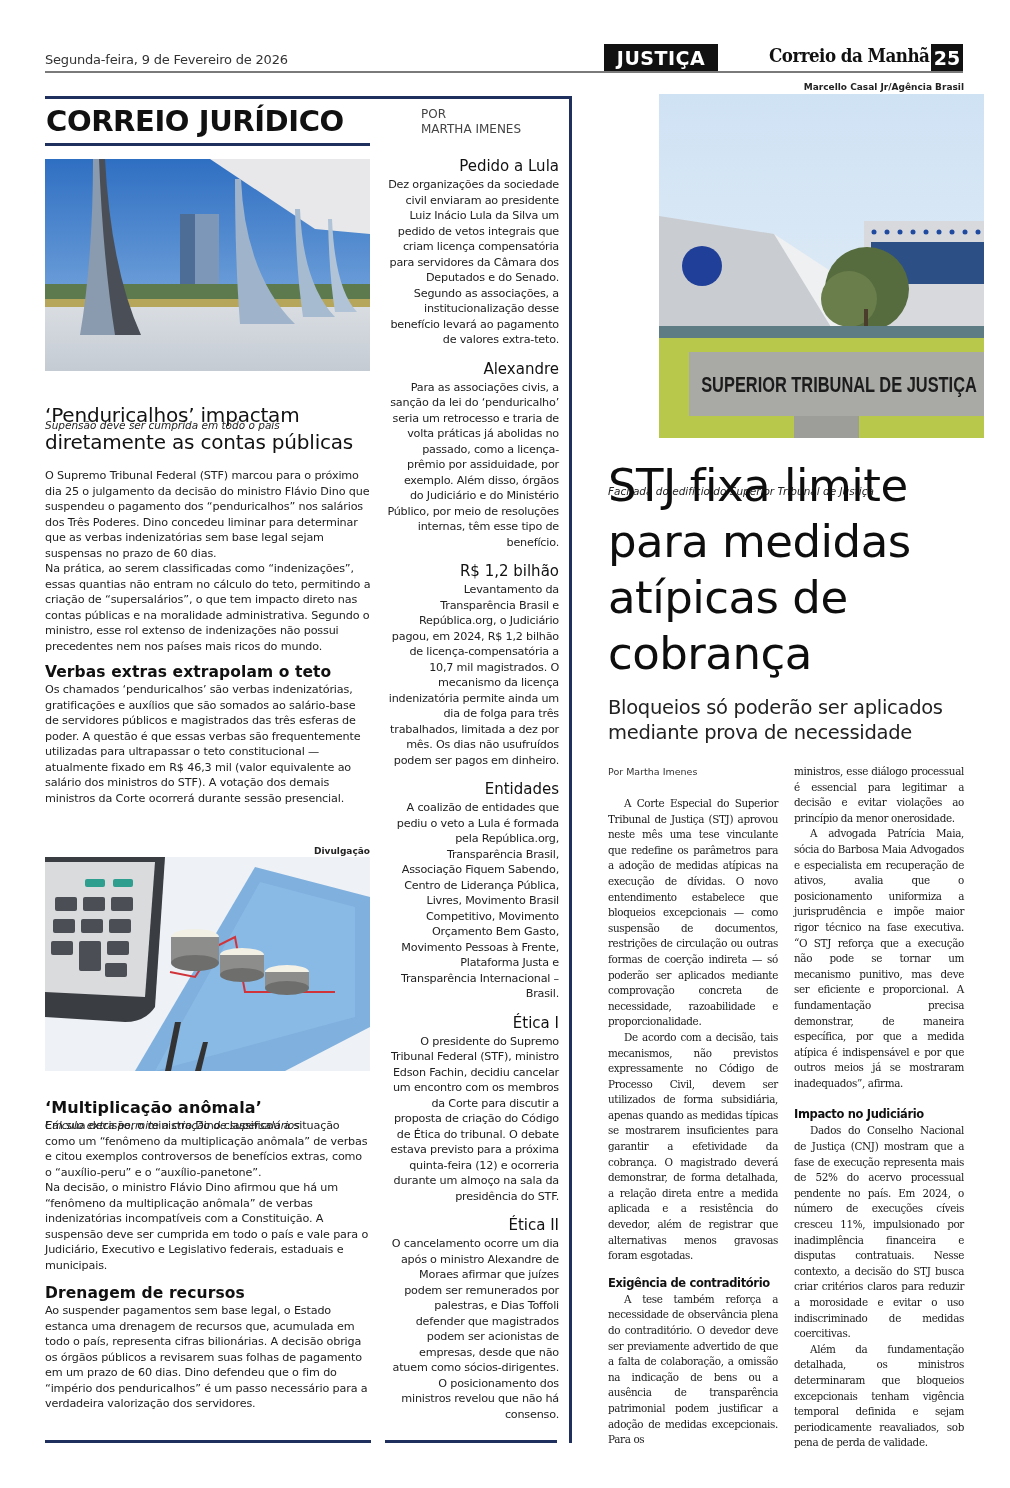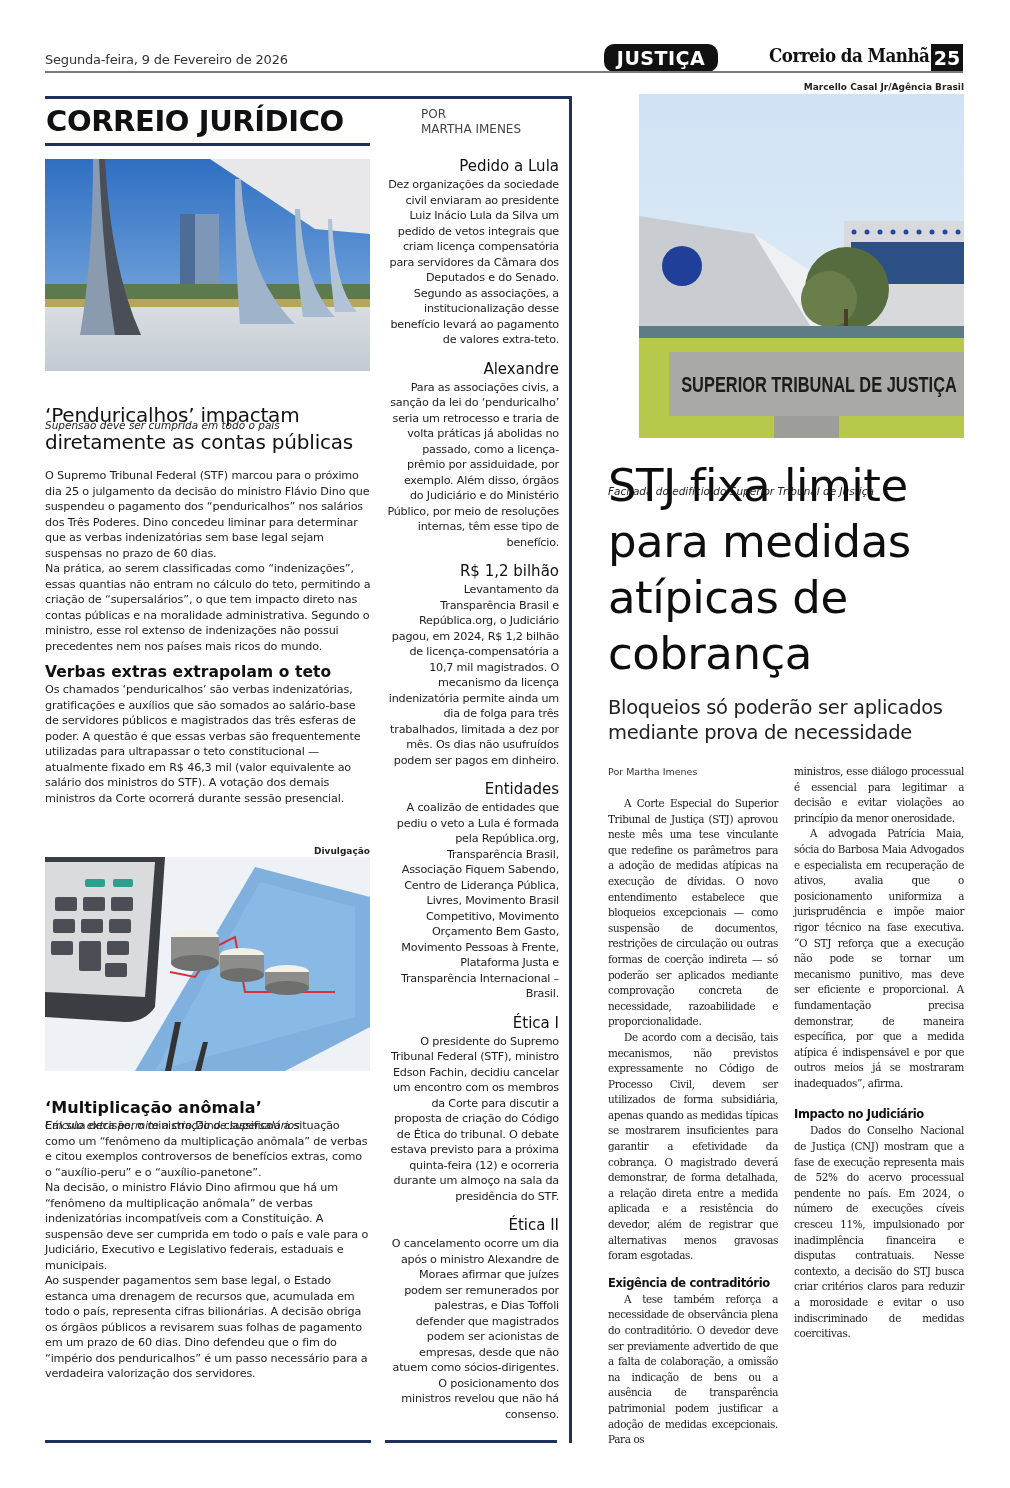--- a/index.html
+++ b/index.html
@@ -2,21 +2,21 @@
 <html><head>
 <meta charset="utf-8">
 <style>
   * { box-sizing: border-box; margin: 0; padding: 0; }
   html, body { width: 1010px; height: 1488px; background: #fff; overflow: hidden; }
   body { position: relative; font-family: "DejaVu Sans", sans-serif; color: #1a1a1a; }
 
   
   .top-date { position: absolute; left: 45px; top: 52px; font-size: 13px; color: #333; letter-spacing: -0.2px; }
   .top-rule { position: absolute; left: 45px; top: 71px; width: 918px; height: 2px; background: #7a7a7a; }
-  .section-tag { position: absolute; left: 604px; top: 44px; width: 114px; height: 28px; background: #111; color: #fff; font-weight: bold; font-size: 19px; text-align: center; line-height: 28px; letter-spacing: 0.5px; border-radius: 10px; }
+  .section-tag { position: absolute; left: 604px; top: 44px; width: 114px; height: 28px; background: #111; color: #fff; font-weight: bold; font-size: 19px; text-align: center; line-height: 28px; letter-spacing: 0.5px; }
   .masthead { position: absolute; left: 769px; top: 44px; font-family: "DejaVu Serif", serif; font-weight: bold; font-size: 19px; color: #111; letter-spacing: -0.6px; transform: scaleX(0.88); transform-origin: left; }
   .page-num { position: absolute; left: 931px; top: 44px; width: 32px; height: 28px; background: #111; color: #fff; font-weight: bold; font-size: 19px; text-align: center; line-height: 28px; }
 
   
   .box-border-top { position: absolute; left: 45px; top: 96px; width: 527px; height: 3px; background: #1f2f5e; }
   .box-border-right { position: absolute; left: 569px; top: 96px; width: 3px; height: 1347px; background: #1f2f5e; }
   .box-title { position: absolute; left: 46px; top: 104px; font-size: 29px; font-weight: bold; color: #111; letter-spacing: -0.4px; }
   .box-byline { position: absolute; left: 421px; top: 107px; font-size: 12px; color: #444; line-height: 15px; }
   .box-title-rule { position: absolute; left: 45px; top: 143px; width: 325px; height: 3px; background: #1f2f5e; }
   .col1-bottom-rule { position: absolute; left: 45px; top: 1440px; width: 326px; height: 3px; background: #1f2f5e; }
@@ -140,20 +140,21 @@
     <path d="M120 214 L130 165 L136 165 L126 214 Z" fill="#333"></path>
     <path d="M150 214 L158 185 L163 185 L156 214 Z" fill="#333"></path>
   </svg>
 </div>
 <div class="caption" style="left:45px; top:1075px;">Cálculo extra permite a criação de supersalários</div>
 
 <div class="col1" style="top:1098px;">
   <h3 style="font-size:16px;">‘Multiplicação anômala’</h3>
   <p>Em sua decisão, o ministro Dino classificou a situação como um “fenômeno da multiplicação anômala” de verbas e citou exemplos controversos de benefícios extras, como o “auxílio-peru” e o “auxílio-panetone”.</p>
   <p>Na decisão, o ministro Flávio Dino afirmou que há um “fenômeno da multiplicação anômala” de verbas indenizatórias incompatíveis com a Constituição. A suspensão deve ser cumprida em todo o país e vale para o Judiciário, Executivo e Legislativo federais, estaduais e municipais.</p>
+  <h3 style="margin-top:10px;">Drenagem de recursos</h3>
   <p>Ao suspender pagamentos sem base legal, o Estado estanca uma drenagem de recursos que, acumulada em todo o país, representa cifras bilionárias. A decisão obriga os órgãos públicos a revisarem suas folhas de pagamento em um prazo de 60 dias. Dino defendeu que o fim do “império dos penduricalhos” é um passo necessário para a verdadeira valorização dos servidores.</p>
 </div>
 <div class="col1-bottom-rule"></div>
 
 <div class="col2" style="top:156px;text-align:right;">
   <div class="item">
     <h3>Pedido a Lula</h3>
     <p>Dez organizações da sociedade civil enviaram ao presidente Luiz Inácio Lula da Silva um pedido de vetos integrais que criam licença compensatória para servidores da Câmara dos Deputados e do Senado. Segundo as associações, a institucionalização desse benefício levará ao pagamento de valores extra-teto.</p>
   </div>
   <div class="item">
@@ -173,21 +174,21 @@
     <p>O presidente do Supremo Tribunal Federal (STF), ministro Edson Fachin, decidiu cancelar um encontro com os membros da Corte para discutir a proposta de criação do Código de Ética do tribunal. O debate estava previsto para a próxima quinta-feira (12) e ocorreria durante um almoço na sala da presidência do STF.</p>
   </div>
   <div class="item">
     <h3>Ética II</h3>
     <p>O cancelamento ocorre um dia após o ministro Alexandre de Moraes afirmar que juízes podem ser remunerados por palestras, e Dias Toffoli defender que magistrados podem ser acionistas de empresas, desde que não atuem como sócios-dirigentes. O posicionamento dos ministros revelou que não há consenso.</p>
   </div>
 </div>
 <div class="col2-bottom-rule"></div>
 
 <div class="credit" style="left:608px; top:82px; width:356px;">Marcello Casal Jr/Agência Brasil</div>
-<div class="photo" style="left:608px; top:94px; width:356px; height:344px;padding-left:31px;">
+<div class="photo" style="left:628px; top:94px; width:356px; height:344px;padding-left:31px;">
   <svg width="356" height="344" viewBox="0 0 356 344">
     <defs>
       <linearGradient id="sky2" x1="0" y1="0" x2="0" y2="1">
         <stop offset="0" stop-color="#cfe2f4"></stop>
           <stop offset="1" stop-color="#e6eff7"></stop>
       </linearGradient>
     </defs>
     <rect width="356" height="344" fill="url(#sky2)"></rect>
     <path d="M0 122 L115 140 L175 200 L175 238 L0 238 Z" fill="#c9ccd0"></path>
     <path d="M115 140 L260 235 L175 238 Z" fill="#eef0f2"></path>
@@ -228,13 +229,14 @@
   <p>De acordo com a decisão, tais mecanismos, não previstos expressamente no Código de Processo Civil, devem ser utilizados de forma subsidiária, apenas quando as medidas típicas se mostrarem insuficientes para garantir a efetividade da cobrança. O magistrado deverá demonstrar, de forma detalhada, a relação direta entre a medida aplicada e a resistência do devedor, além de registrar que alternativas menos gravosas foram esgotadas.</p>
   <h4>Exigência de contraditório</h4>
   <p>A tese também reforça a necessidade de observância plena do contraditório. O devedor deve ser previamente advertido de que a falta de colaboração, a omissão na indicação de bens ou a ausência de transparência patrimonial podem justificar a adoção de medidas excepcionais. Para os</p>
 </div>
 
 <div class="rc" style="left:794px; top:764px;">
   <p class="noindent">ministros, esse diálogo processual é essencial para legitimar a decisão e evitar violações ao princípio da menor onerosidade.</p>
   <p>A advogada Patrícia Maia, sócia do Barbosa Maia Advogados e especialista em recuperação de ativos, avalia que o posicionamento uniformiza a jurisprudência e impõe maior rigor técnico na fase executiva. “O STJ reforça que a execução não pode se tornar um mecanismo punitivo, mas deve ser eficiente e proporcional. A fundamentação precisa demonstrar, de maneira específica, por que a medida atípica é indispensável e por que outros meios já se mostraram inadequados”, afirma.</p>
   <h4 style="margin-top:16px;">Impacto no Judiciário</h4>
   <p>Dados do Conselho Nacional de Justiça (CNJ) mostram que a fase de execução representa mais de 52% do acervo processual pendente no país. Em 2024, o número de execuções cíveis cresceu 11%, impulsionado por inadimplência financeira e disputas contratuais. Nesse contexto, a decisão do STJ busca criar critérios claros para reduzir a morosidade e evitar o uso indiscriminado de medidas coercitivas.</p>
+  <p>Além da fundamentação detalhada, os ministros determinaram que bloqueios excepcionais tenham vigência temporal definida e sejam periodicamente reavaliados, sob pena de perda de validade.</p>
 </div>
 
 </body></html>

